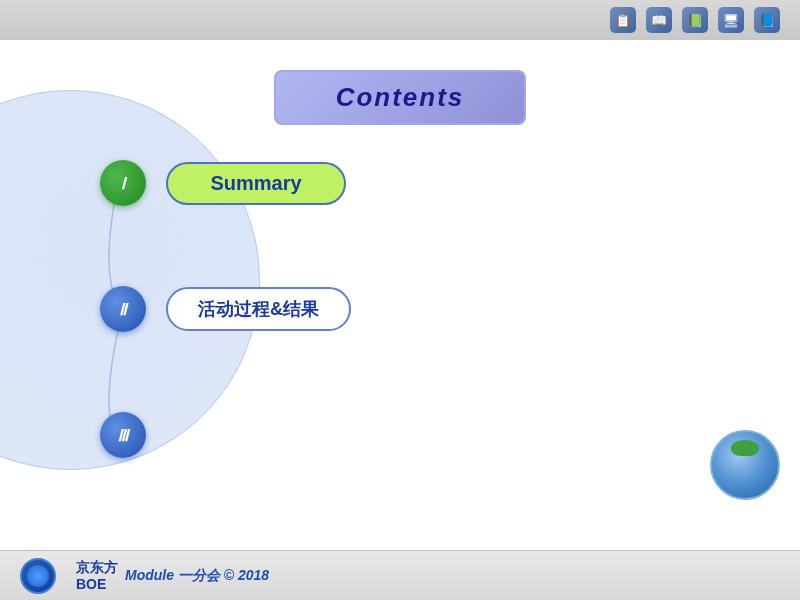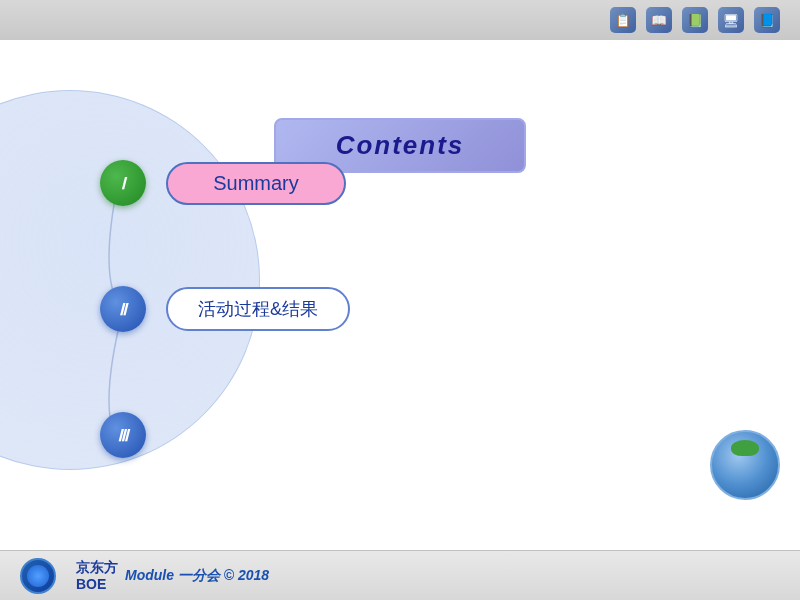--- a/index.html
+++ b/index.html
@@ -65,21 +65,20 @@
       right: 200px;
       text-align: center;
     }
 
     .title-inner {
       display: inline-block;
       background: linear-gradient(135deg, #b0b8f0, #9090d8);
       border: 2px solid #a0a8e8;
       border-radius: 8px;
       padding: 10px 60px;
-      margin-top: 48px;
     }
 
     .title-inner span {
       font-size: 26px;
       font-weight: bold;
       font-style: italic;
       color: #1a1a8c;
       letter-spacing: 2px;
     }
 
@@ -128,30 +127,30 @@
       box-shadow: 0 2px 6px rgba(0,50,150,0.4);
     }
 
     
     .content-label {
       border: 2px solid #6080d0;
       border-radius: 30px;
       padding: 8px 30px;
       font-size: 18px;
       color: #1a3a9c;
-      font-weight: normal;
+      font-weight: bold;
       background: white;
       min-width: 180px;
       text-align: center;
     }
 
     .content-label.summary {
-      background: #f9a8d4;
+      background: #bef264;
       font-size: 20px;
-      font-weight: normal;
+      font-weight: bold;
       border-color: #5070c0;
     }
 
     
     .arc-svg {
       position: absolute;
       top: 90px;
       left: 85px;
       pointer-events: none;
     }

